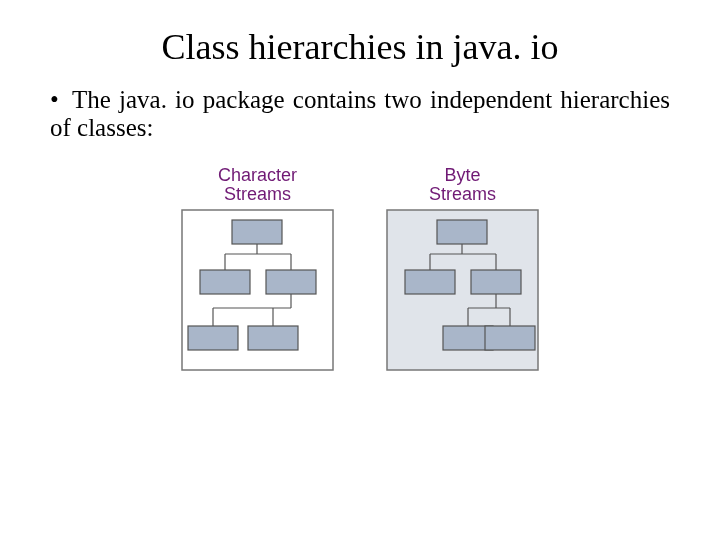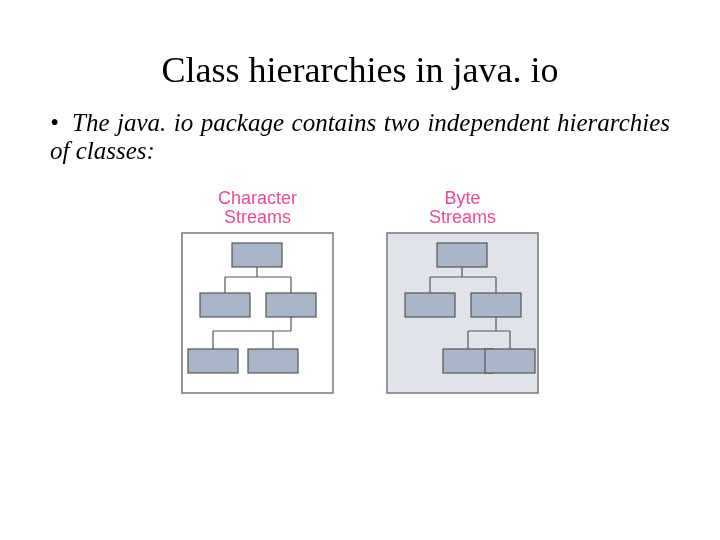--- a/index.html
+++ b/index.html
@@ -5,35 +5,33 @@
   body {
     margin: 0;
     padding: 0;
     width: 720px;
     height: 540px;
     background: #fff;
     font-family: "Times New Roman", Times, serif;
     color: #000;
   }
   .slide {
-    padding: 7px 50px 0 50px;
-    margin-top: 36px;
+    padding: 20px 50px 0 50px;
   }
   .title {
     font-size: 36px;
     text-align: center;
     margin: 6px 0 18px 0;
     font-weight: normal;
   }
   .bullet-main {
     font-size: 25px;
     margin: 0 0 8px 0;
     text-align: justify;
     text-justify: inter-word;
-    font-style: italic;
   }
   .bullet-main .dot {
     display: inline-block;
     width: 22px;
   }
   .sub-bullets {
     margin-left: 40px;
     font-size: 23px;
   }
   .sub-line {
@@ -47,21 +45,21 @@
     margin-top: 24px;
   }
   .tree-wrap {
     display: flex;
     flex-direction: column;
     align-items: center;
   }
   .tree-label {
     font-family: Arial, Helvetica, sans-serif;
     font-size: 18px;
-    color: #ec4899;
+    color: #701a75;
     text-align: center;
     line-height: 1.05;
     margin-bottom: 4px;
   }
   .tree-svg {
     display: block;
   }
   .box { fill: #a9b6c9; stroke: #555; stroke-width: 1.2; }
   .frame-a { fill: #fff; stroke: #777; stroke-width: 1.5; }
   .frame-b { fill: #e0e4ea; stroke: #777; stroke-width: 1.5; }

